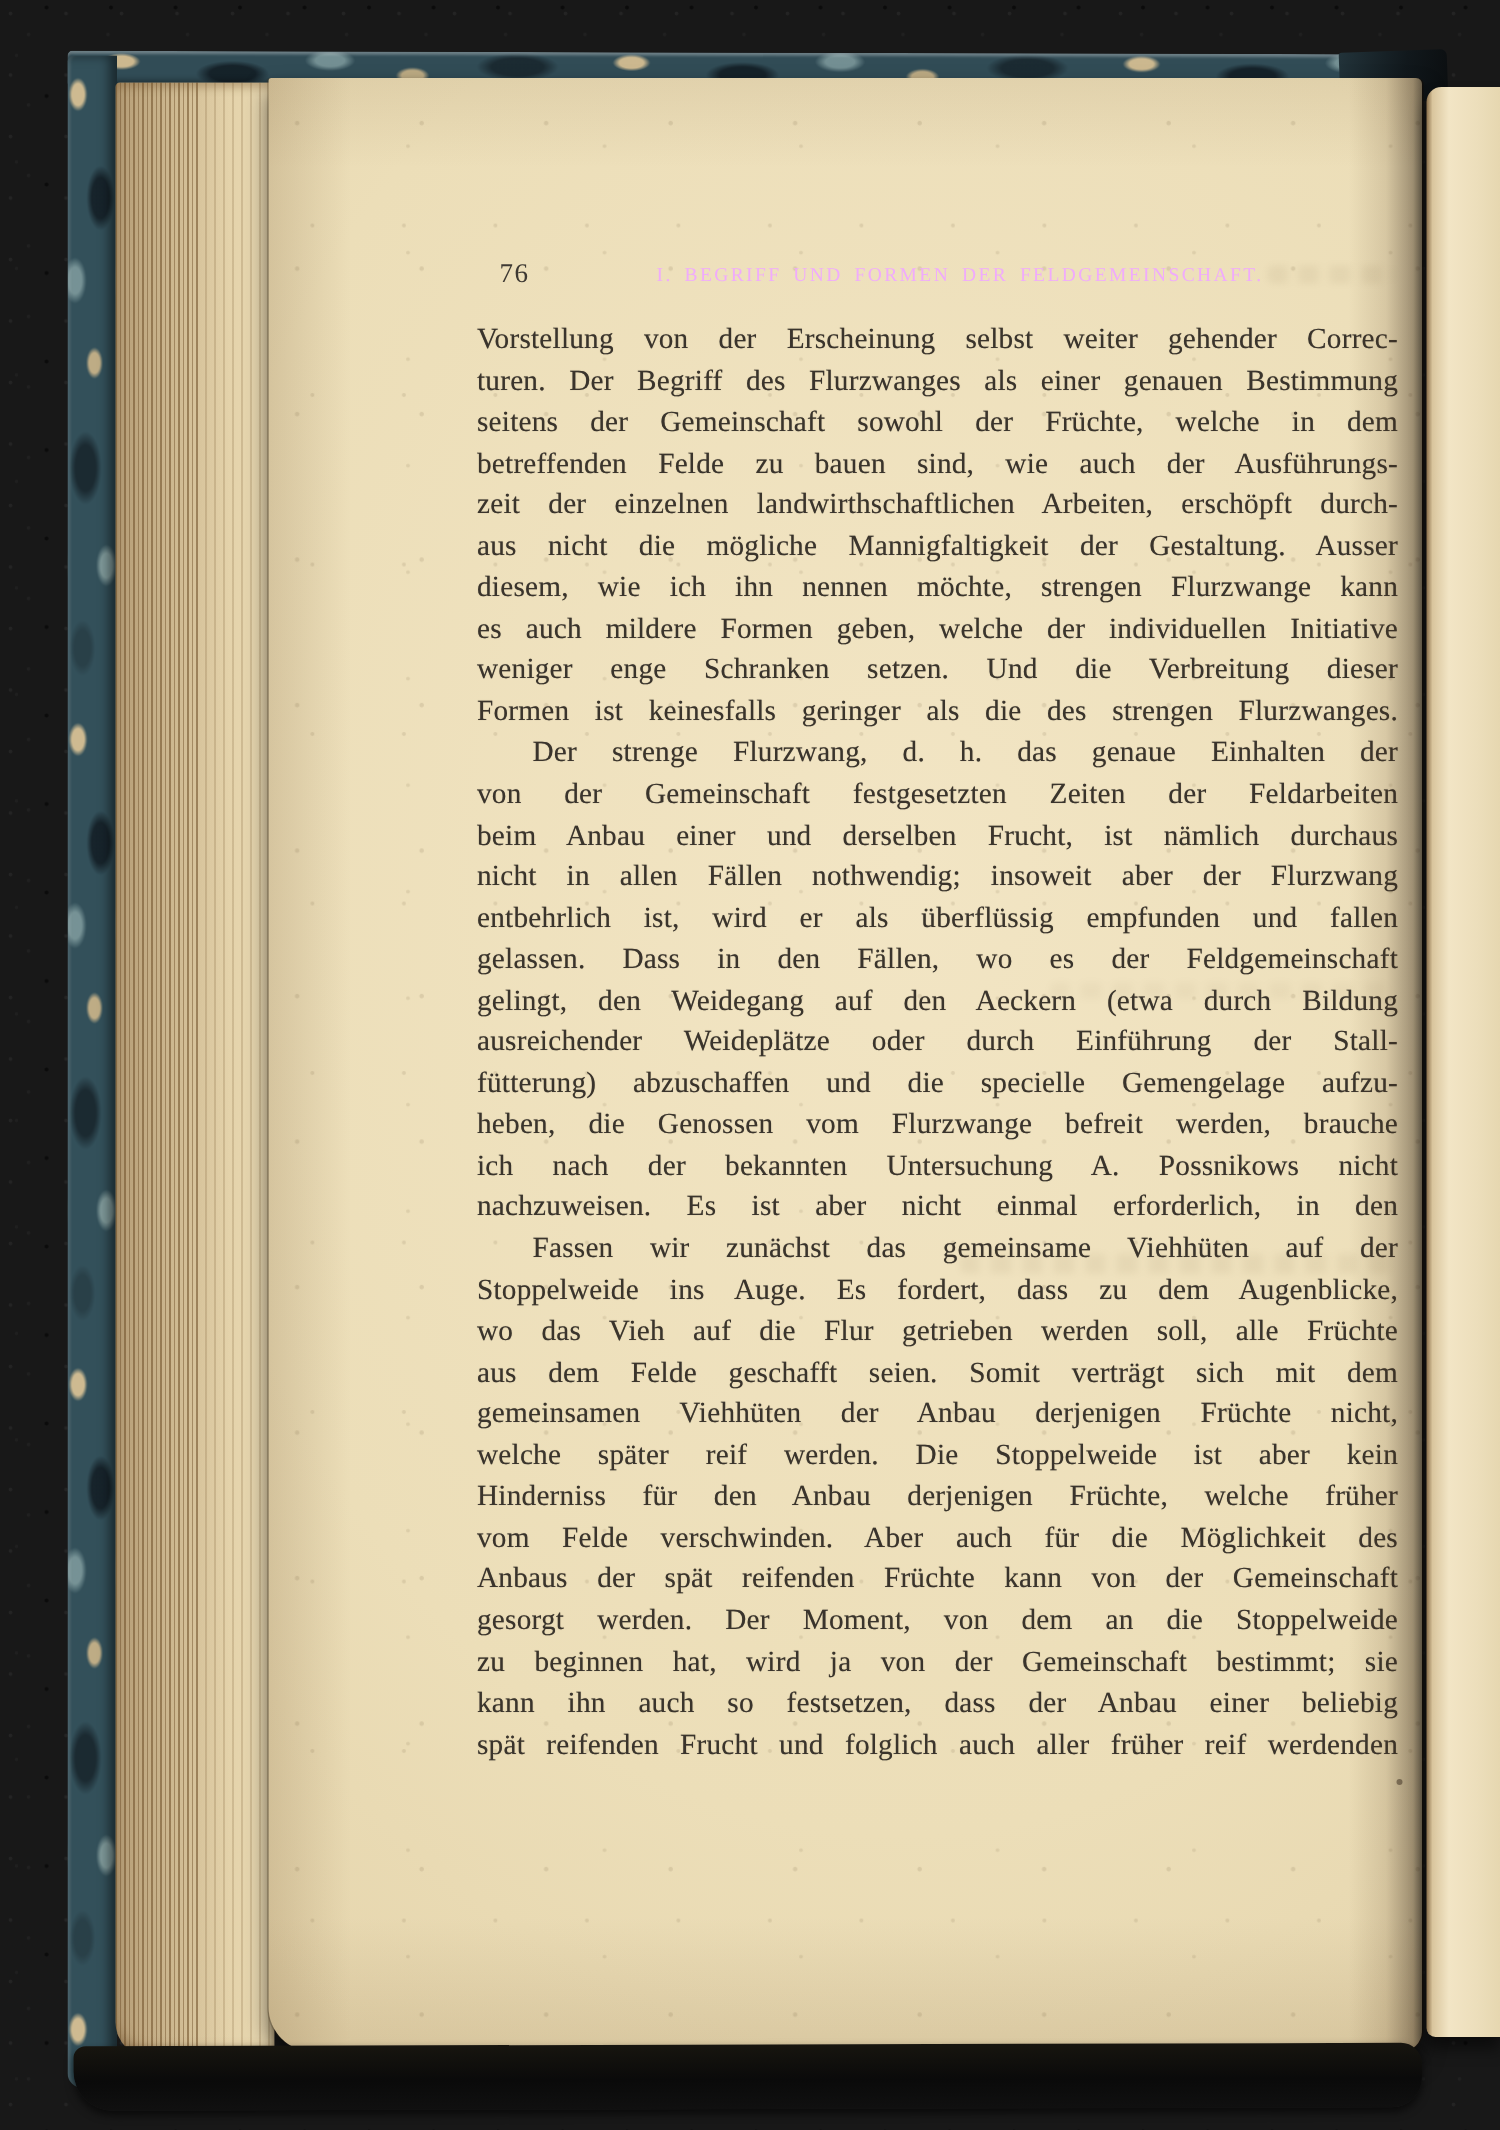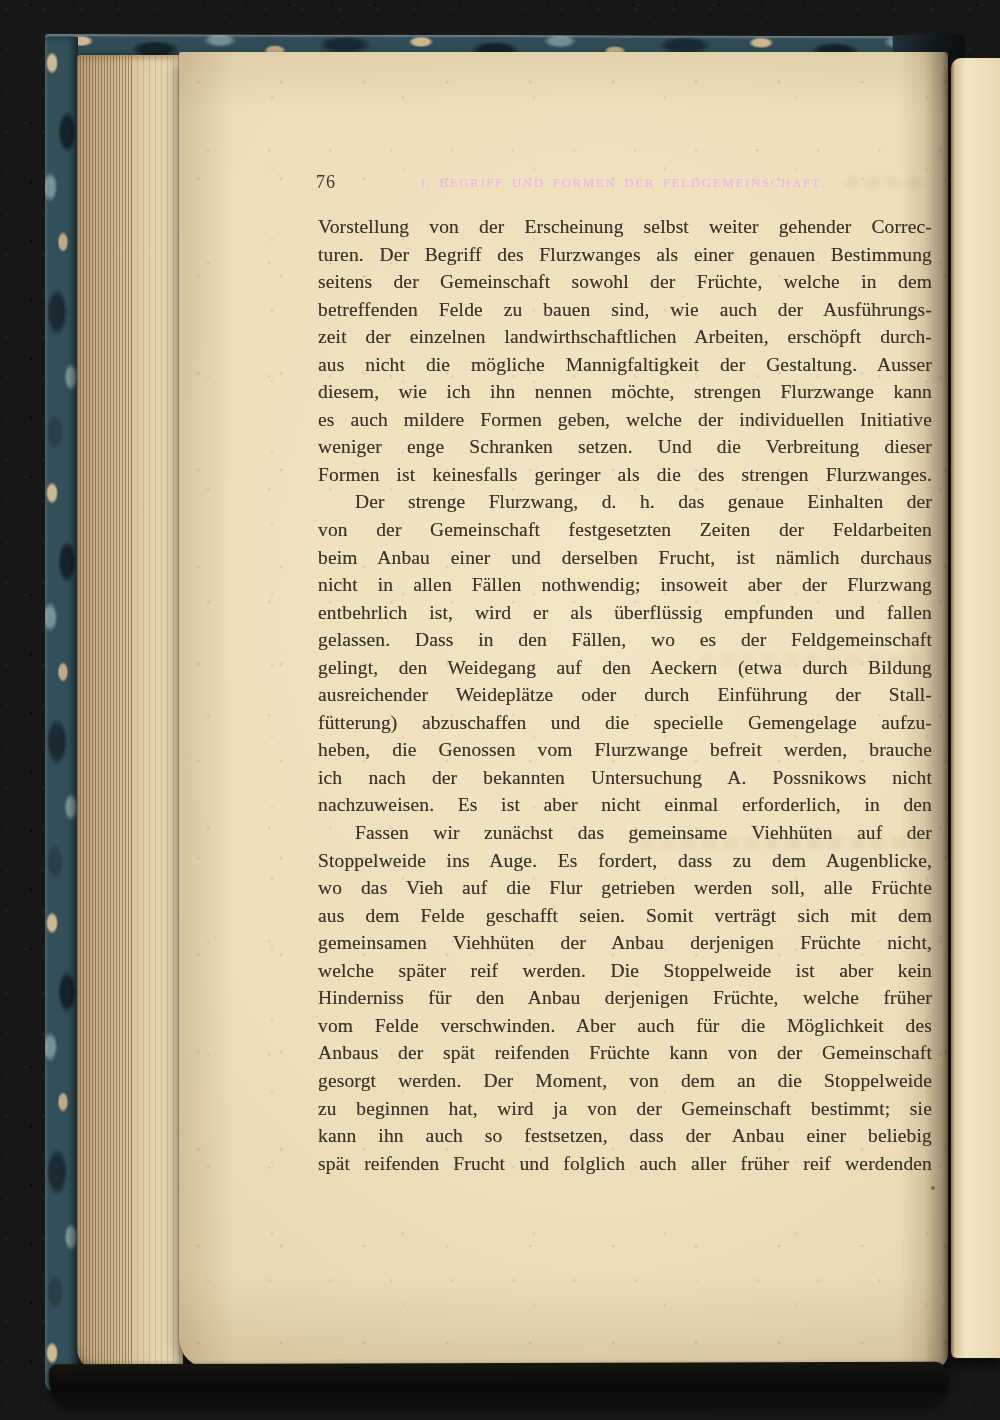--- a/index.html
+++ b/index.html
@@ -102,21 +102,21 @@
   }
   .facing-page{
     left:951px;top:58px;width:49px;height:1300px;
     background:linear-gradient(90deg,#8a6f4a 0px,#d9c59d 4px,#f2e5c5 15px,#ecdebb 70%,#e6d7b0 100%);
     border-radius:10px 0 0 6px;
     box-shadow:0 8px 10px rgba(0,0,0,0.5);
   }
 
   
   .header-row{
-    left:316px;top:171px;width:614px;height:28px;color:#45403a;
+    left:333px;top:171px;width:614px;height:28px;color:#45403a;
   }
   .pagenum{
     position:absolute;left:0;top:1px;font-size:18px;letter-spacing:1px;color:#3e3933;
   }
   .running-title{
     position:absolute;left:0;right:0;text-align:center;top:4px;
     font-size:13px;letter-spacing:1.6px;word-spacing:3px;color:#f0abfc;
     white-space:nowrap;
   }
   .body-text{

